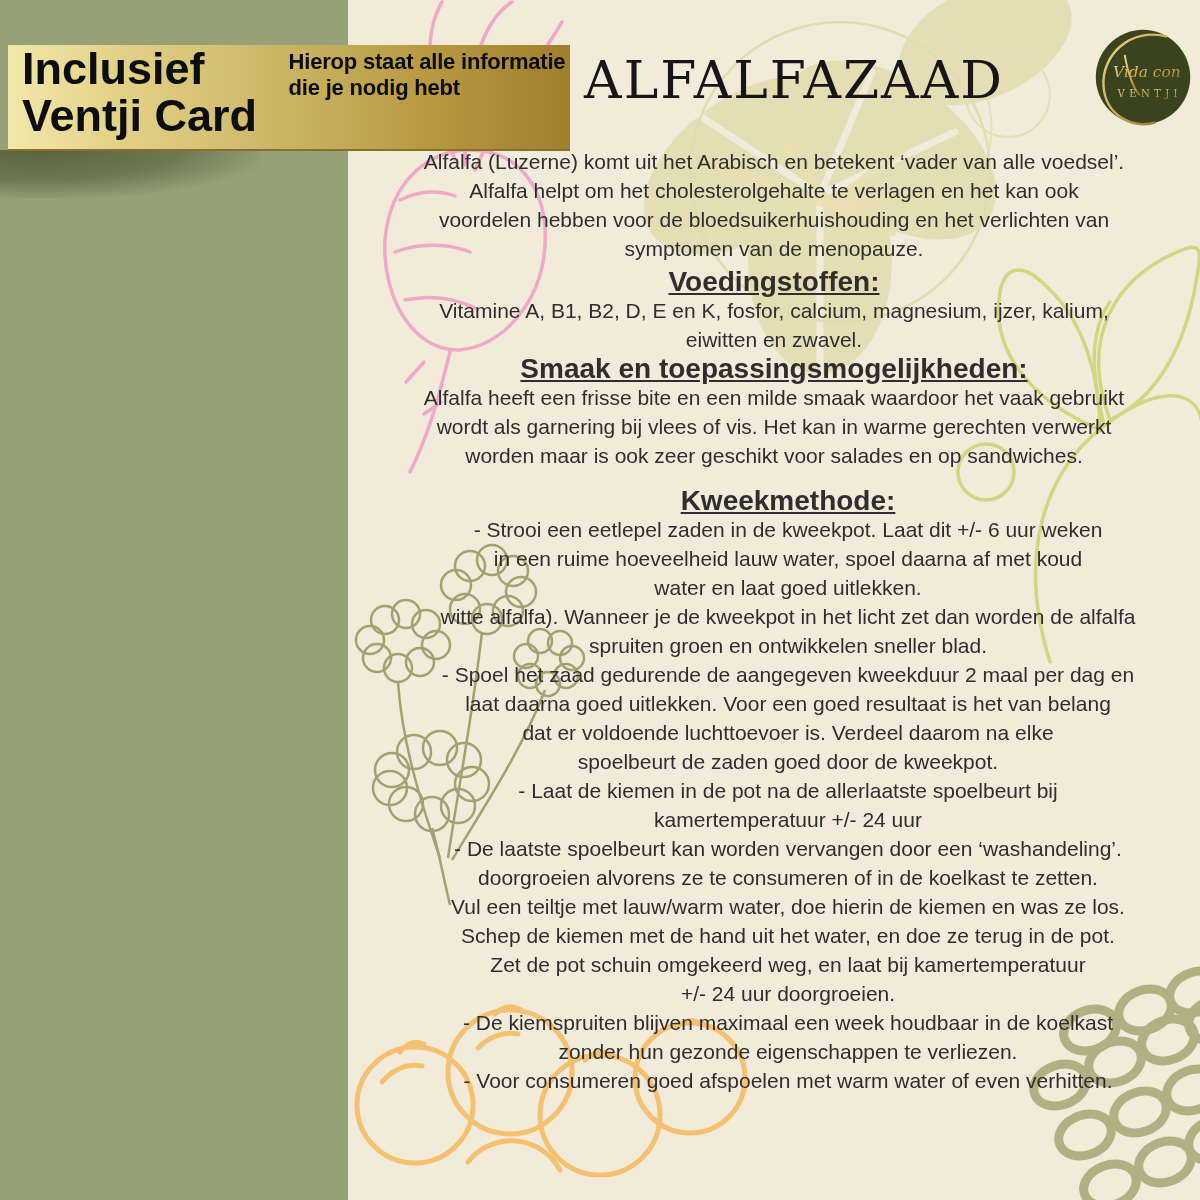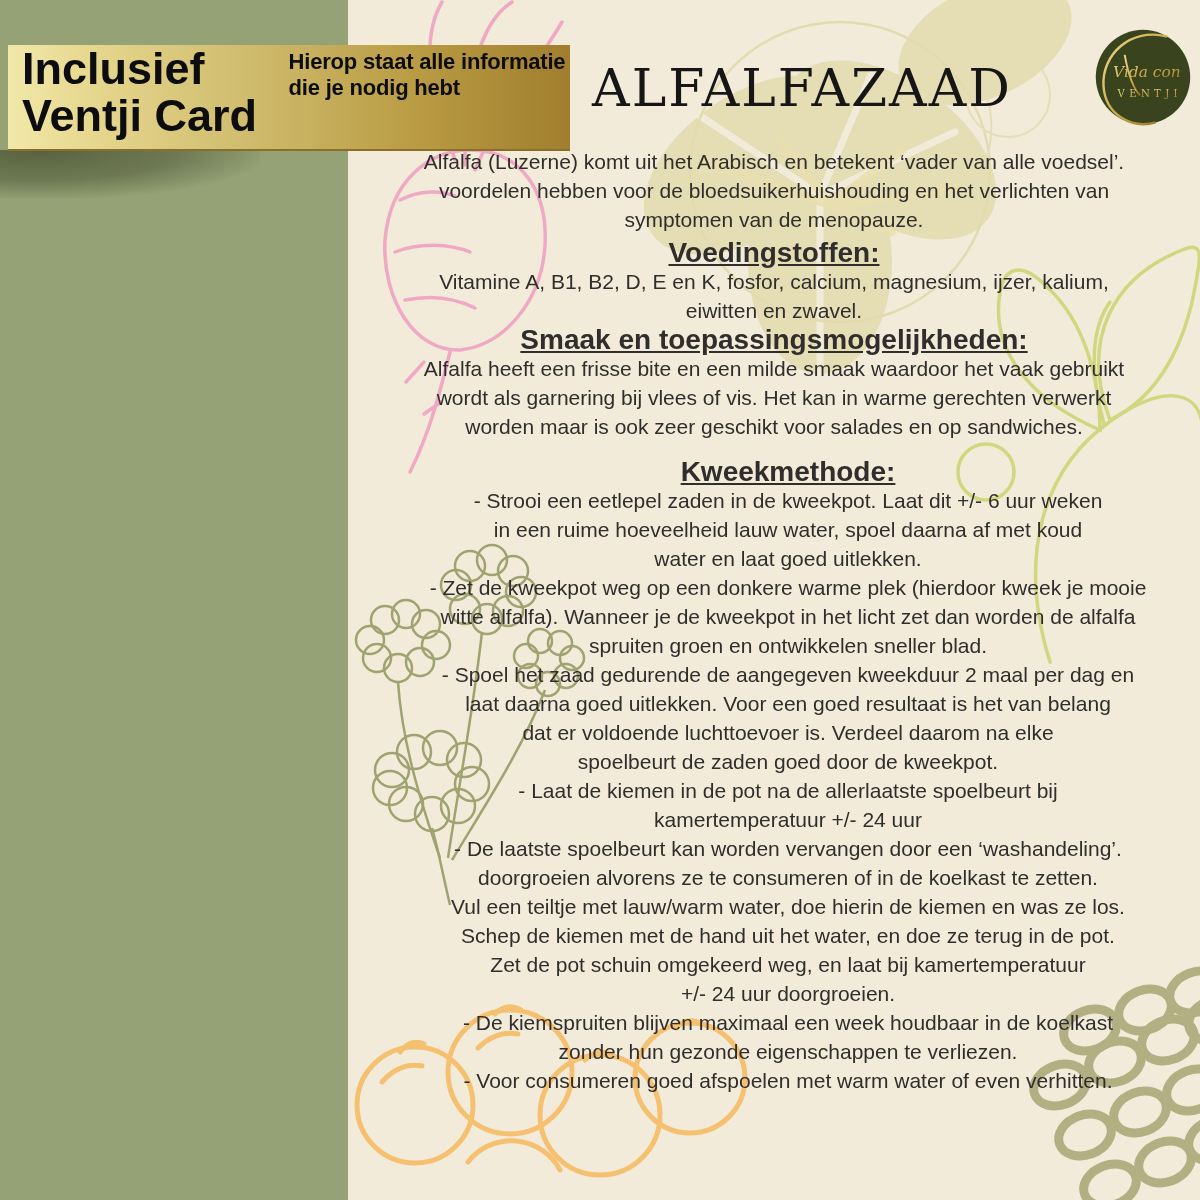--- a/index.html
+++ b/index.html
@@ -13,21 +13,21 @@
   .banner-shadow{position:absolute;left:0;top:150px;width:260px;height:48px;z-index:3;
     background:radial-gradient(ellipse at 15% 0%, rgba(40,46,22,.55) 0%, rgba(40,46,22,.35) 45%, rgba(40,46,22,0) 75%);}
 
   .banner{position:absolute;left:8px;top:45px;width:562px;height:106px;z-index:4;
     background:linear-gradient(90deg,#F1E8A9 0%,#E6D78E 15%,#CDB96A 45%,#BA9C44 72%,#A07E2D 100%);
     border-bottom:2px solid #8a6f2a;
     display:flex;flex-direction:row;justify-content:center;padding:0 0 0 14px;box-sizing:border-box;}
   .banner-title{font-size:45px;font-weight:bold;color:#0d0d10;letter-spacing:0px;line-height:1.05;}
   .banner-subtitle{font-size:22px;font-weight:bold;color:#0d0d10;letter-spacing:-0.2px;margin-top:4px;}
 
-  .title{position:absolute;left:576px;top:44px;width:436px;margin:8px;z-index:4;
+  .title{position:absolute;left:576px;top:44px;width:436px;margin:0;z-index:4;
     font-family:"DejaVu Serif",serif;font-weight:400;font-size:52px;letter-spacing:2px;
     color:#161616;text-align:center;line-height:72px;}
 
   .logo{position:absolute;left:1090px;top:26px;width:106px;height:106px;z-index:4;}
 
   .content{position:absolute;left:348px;top:147px;width:852px;z-index:5;
     font-size:21px;line-height:29px;color:#2f2e2c;text-align:center;}
   .line{white-space:nowrap;}
   .heading{font-weight:bold;font-size:28px;text-decoration:underline;}
   .intro{margin-bottom:4px;}
@@ -193,20 +193,21 @@
       <path d="M36,30 C40,52 46,66 52,72" stroke="url(#goldgrad)" stroke-width="2" fill="none"></path>
       <text x="59" y="53" text-anchor="middle" font-family="DejaVu Serif, serif" font-style="italic" font-size="16" fill="url(#goldgrad)">Vida con</text>
       <text x="62" y="74" text-anchor="middle" font-family="DejaVu Serif, serif" font-size="10.5" letter-spacing="4.5" fill="url(#goldgrad)">VENTJI</text>
     </svg>
   </div>
 
   <div class="content">
 
     <div class="group intro">
         <div class="line">Alfalfa (Luzerne) komt uit het Arabisch en betekent ‘vader van alle voedsel’.</div>
+        <div class="line">Alfalfa helpt om het cholesterolgehalte te verlagen en het kan ook</div>
         <div class="line">voordelen hebben voor de bloedsuikerhuishouding en het verlichten van</div>
         <div class="line">symptomen van de menopauze.</div>
       </div>
 
     <div class="group">
       <div class="heading">Voedingstoffen:</div>
       <div>
           <div class="line">Vitamine A, B1, B2, D, E en K, fosfor, calcium, magnesium, ijzer, kalium,</div>
           <div class="line">eiwitten en zwavel.</div>
         </div>
@@ -220,21 +221,20 @@
           <div class="line">worden maar is ook zeer geschikt voor salades en op sandwiches.</div>
         </div>
     </div>
 
     <div class="group sec-kweek">
       <div class="heading">Kweekmethode:</div>
       <div>
           <div class="line">- Strooi een eetlepel zaden in de kweekpot. Laat dit +/- 6 uur weken</div>
           <div class="line">in een ruime hoeveelheid lauw water, spoel daarna af met koud</div>
           <div class="line">water en laat goed uitlekken.</div>
-          <div class="line">- Zet de kweekpot weg op een donkere warme plek (hierdoor kweek je mooie</div>
           <div class="line">witte alfalfa). Wanneer je de kweekpot in het licht zet dan worden de alfalfa</div>
           <div class="line">spruiten groen en ontwikkelen sneller blad.</div>
           <div class="line">- Spoel het zaad gedurende de aangegeven kweekduur 2 maal per dag en</div>
           <div class="line">laat daarna goed uitlekken. Voor een goed resultaat is het van belang</div>
           <div class="line">dat er voldoende luchttoevoer is. Verdeel daarom na elke</div>
           <div class="line">spoelbeurt de zaden goed door de kweekpot.</div>
           <div class="line">- Laat de kiemen in de pot na de allerlaatste spoelbeurt bij</div>
           <div class="line">kamertemperatuur +/- 24 uur</div>
           <div class="line">- De laatste spoelbeurt kan worden vervangen door een ‘washandeling’.</div>
           <div class="line">doorgroeien alvorens ze te consumeren of in de koelkast te zetten.</div>

